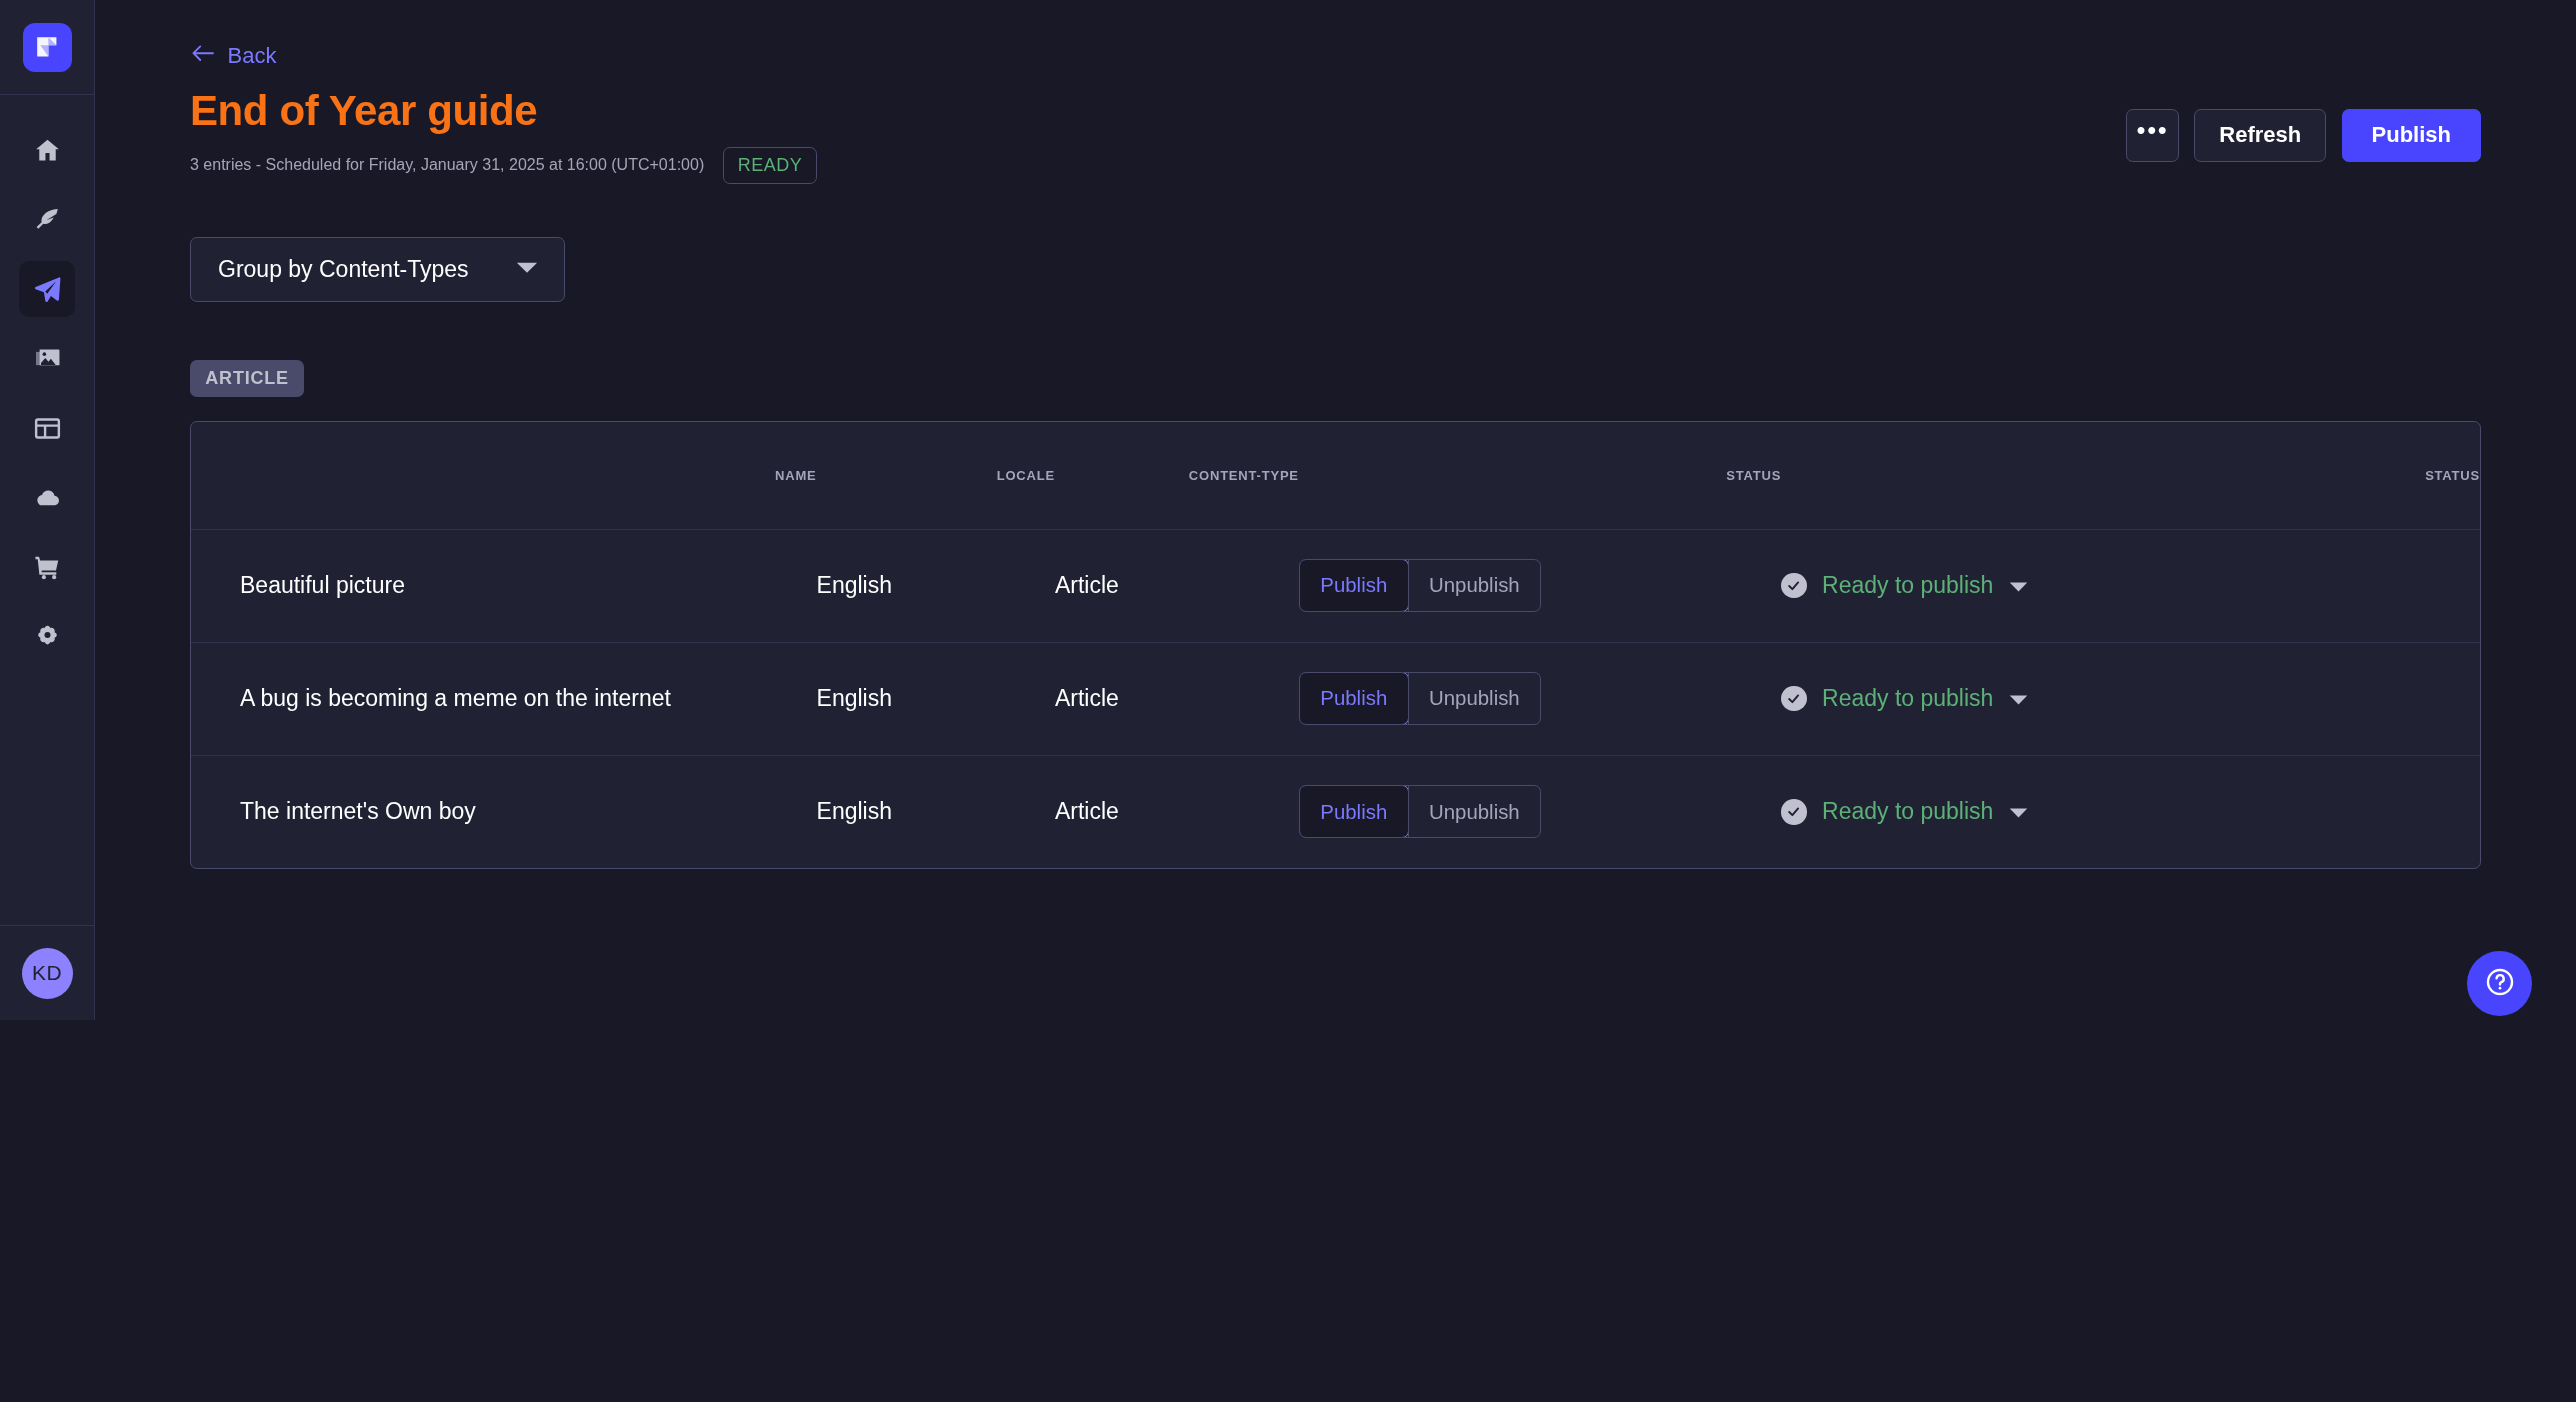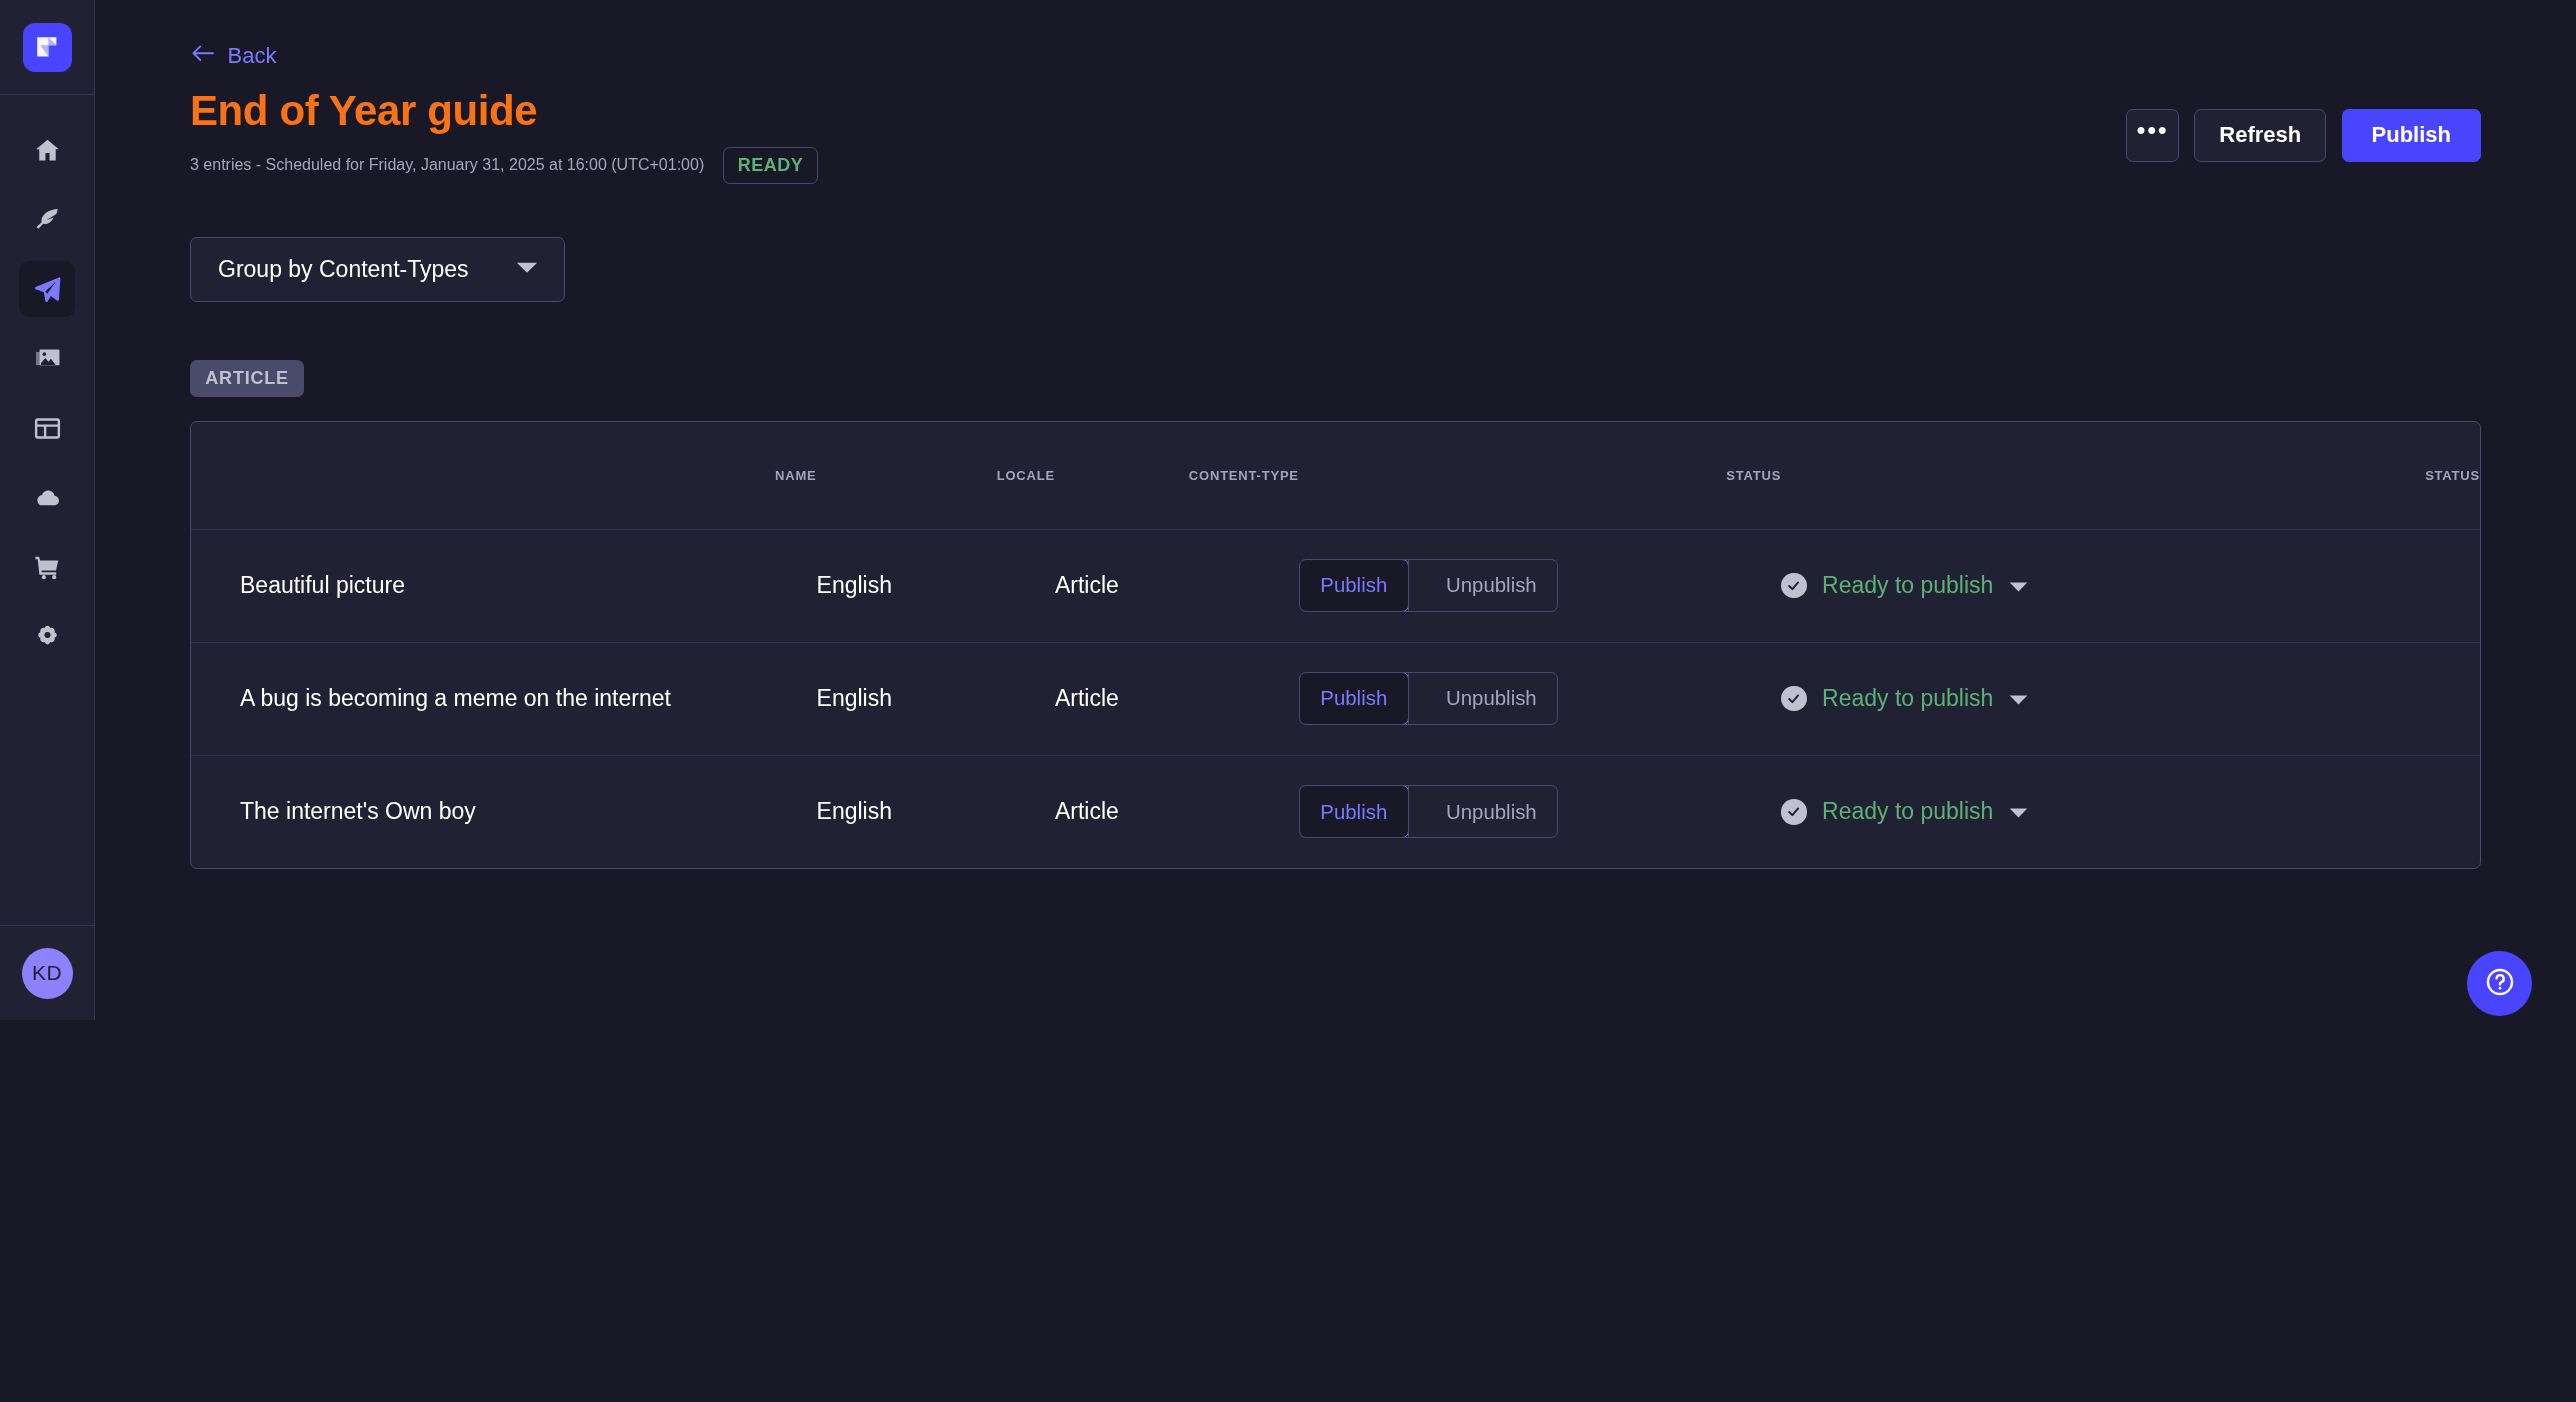--- a/index.html
+++ b/index.html
@@ -114,21 +114,21 @@
     font-size: 16px;
     color: #a5a5ba;
   }
   .ready-badge {
     border: 0.9px solid #4a4a6a;
     border-radius: 6.8px;
     padding: 7.7px 13.6px 8.5px 13.6px;
     color: #5cb176;
     font-size: 18px;
     letter-spacing: 0.5px;
-    font-weight: bold;
+    font-weight: normal;
     line-height: 1;
   }
   .header-actions {
     display: flex;
     align-items: center;
     gap: 15.3px;
     margin-top: 20.4px;
   }
   .btn {
     font-size: 22px;
@@ -243,21 +243,20 @@
   .seg-btn {
     display: inline-flex;
     align-items: center;
     justify-content: center;
     padding: 0 20.4px;
     font-size: 20.4px;
     color: #a5a5ba;
     background: transparent;
     cursor: pointer;
     line-height: 1;
-    margin-left: 17px;
   }
   .seg-btn.selected {
     color: #7b79ff;
     background: #181826;
     border: 1.7px solid #7b79ff;
     border-radius: 6.8px;
     margin: -0.9px;
     font-weight: normal;
   }
   .seg-divider { width: 0.9px; background: #4a4a6a; }

